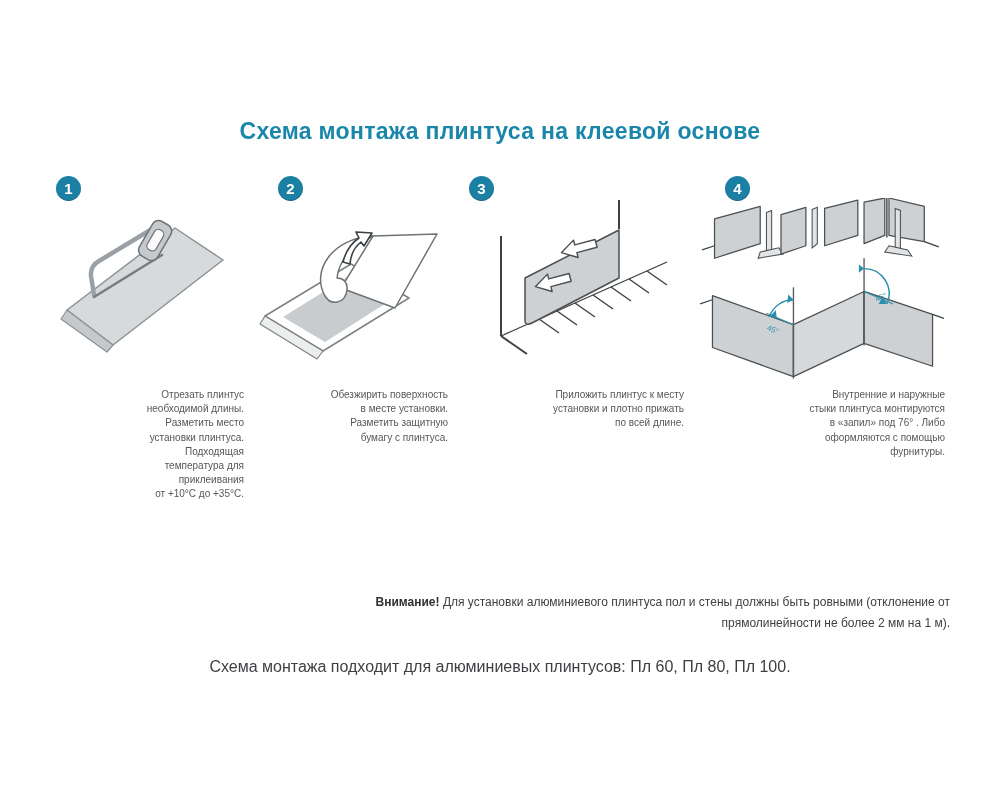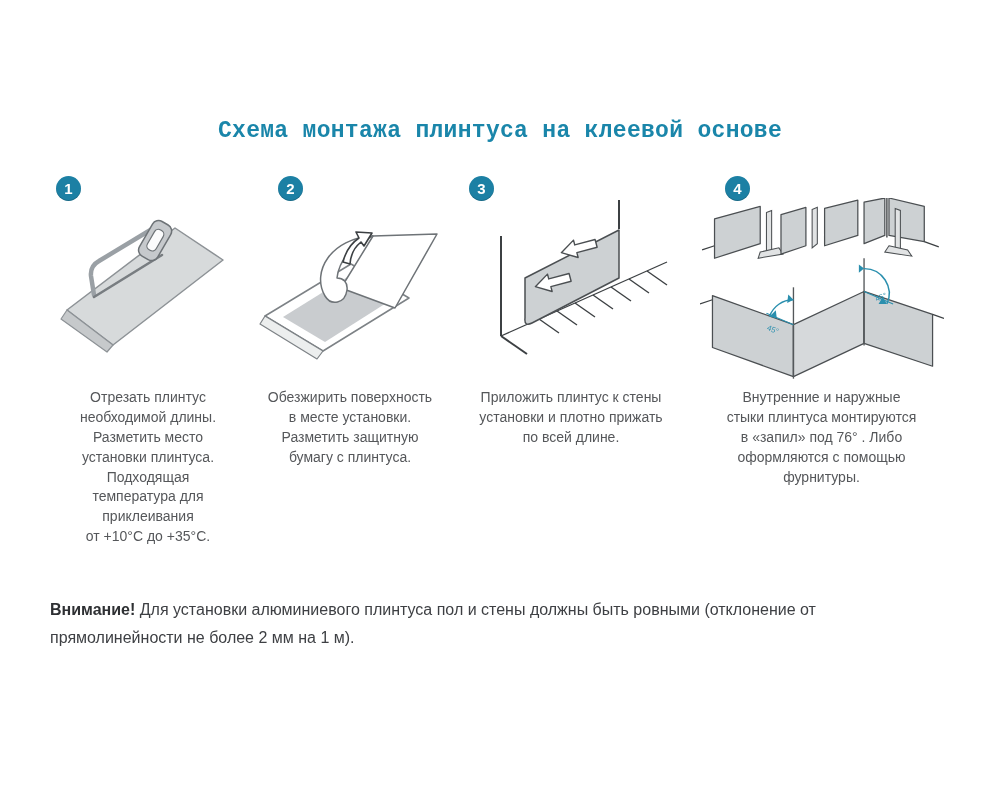--- a/index.html
+++ b/index.html
@@ -8,21 +8,20 @@
     width:1000px;height:800px;
     background:#ffffff;
     font-family:"Liberation Sans","DejaVu Sans",sans-serif;
     overflow:hidden;
   }
   .title{
     position:absolute;top:118px;left:0;width:1000px;
     text-align:center;
     font-size:23px;font-weight:700;letter-spacing:.3px;
     color:#1a86aa;
-    font-family:Liberation Mono, monospace;
   }
   .step-col{position:absolute;top:176px;}
   .col1{left:52px;width:192px;}
   .col2{left:252px;width:196px;}
   .col3{left:458px;width:226px;}
   .col4{left:698px;width:247px;}
   .step-num{
     position:absolute;top:0;
     width:25px;height:25px;border-radius:50%;
     background:#1c80a4;color:#ffffff;
@@ -33,29 +32,29 @@
   .col1 .step-num{left:4px;}
   .col2 .step-num{left:26px;}
   .col3 .step-num{left:11px;}
   .col4 .step-num{left:27px;}
   .illus{
     position:absolute;top:22px;left:0;right:0;
     display:flex;justify-content:center;align-items:flex-start;
   }
   .step-text{
     position:absolute;top:212px;left:0;right:0;
-    text-align:center;
-    font-size:14px;line-height:1.42;
+    text-align:right;
+    font-size:10px;line-height:1.42;
     color:#55575a;
     white-space:pre-line;
   }
   .warning{
     position:absolute;top:580px;left:50px;width:900px;
-    text-align:left;
-    font-size:16px;line-height:1.75;
+    text-align:right;
+    font-size:12px;line-height:1.75;
     color:#3e4044;
     white-space:pre-line;
   }
   .warning b{font-weight:700;color:#2e3033;}
   .compat{
     position:absolute;top:642px;left:50px;width:900px;
     text-align:center;
     font-size:16px;
     color:#3e4044;
   }
@@ -137,21 +136,21 @@
         <line x1="148" y1="2" x2="148" y2="31" stroke="#3c4043" stroke-width="2"></line>
         <path d="M54,80 L148,32 L148,80 L61,125 Q53,129 54,120 Z" fill="#cdd1d3" stroke="#4b4f52" stroke-width="1.5" stroke-linejoin="round"></path>
         <g transform="translate(88,46) rotate(-15)">
           <polygon points="0,9 15,0 15,5 36,5 36,13 15,13 15,18" fill="#ffffff" stroke="#4b4f52" stroke-width="1.4" stroke-linejoin="round"></polygon>
         </g>
         <g transform="translate(62,80) rotate(-15)">
           <polygon points="0,9 15,0 15,5 36,5 36,13 15,13 15,18" fill="#ffffff" stroke="#4b4f52" stroke-width="1.4" stroke-linejoin="round"></polygon>
         </g>
       </svg>
     </div>
-    <div class="step-text">Приложить плинтус к стены
+    <div class="step-text">Приложить плинтус к месту
 установки и плотно прижать
 по всей длине.</div>
   </div>
 
   <div class="step-col col4">
     <div class="step-num">4</div>
     <div class="illus">
       <svg width="244" height="189" viewBox="0 0 235 182">
 
         <g>
@@ -202,14 +201,15 @@
     <div class="step-text">Внутренние и наружные
 стыки плинтуса монтируются
 в «запил» под 76° . Либо
 оформляются с помощью
 фурнитуры.</div>
   </div>
 
   <p class="warning"><b>Внимание!</b><span> Для установки алюминиевого плинтуса пол и стены должны быть ровными (отклонение от
 прямолинейности не более 2 мм на 1 м).</span></p>
 
+  <p class="compat">Схема монтажа подходит для алюминиевых плинтусов: Пл 60, Пл 80, Пл 100.</p>
 
 </div>
 
 </body></html>

